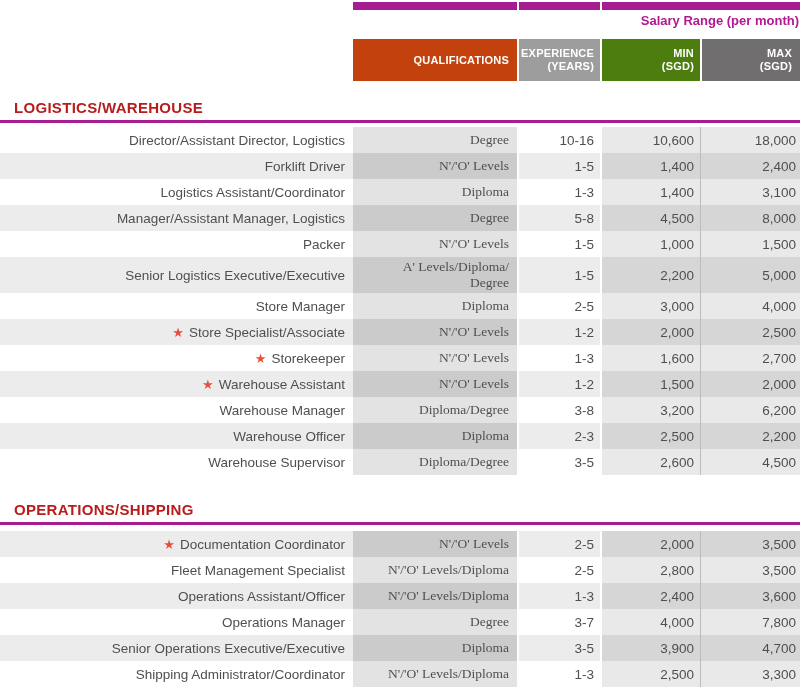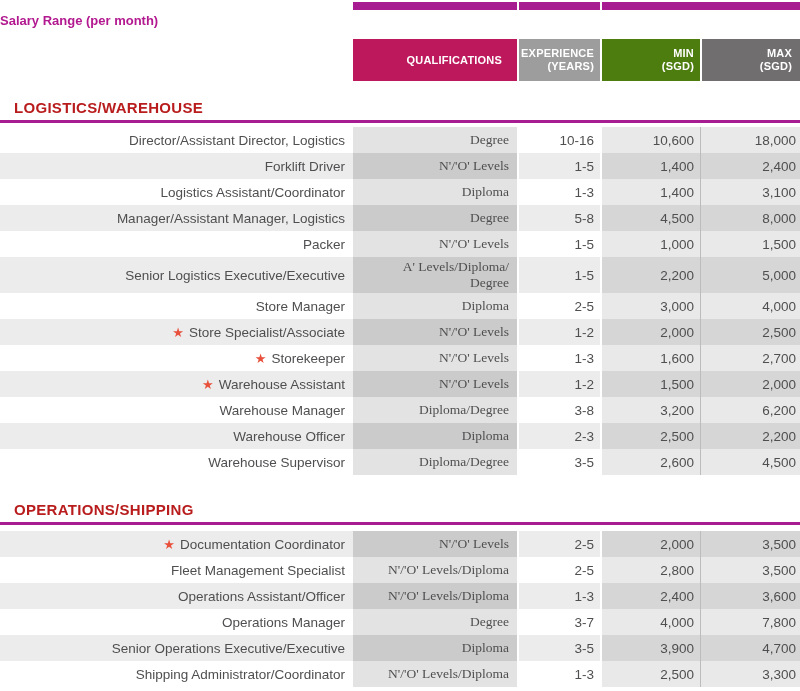--- a/index.html
+++ b/index.html
@@ -10,33 +10,33 @@
   
   .topbar { display:flex; margin-top:2px; height:8px; }
   .tb-spacer { width:353px; flex:none; }
   .tb-seg { background:#a81c92; flex:none; }
   .tb-qual { width:164px; }
   .tb-exp { width:81px; }
   .tb-salary { width:198px; }
   .colgap { width:2px; background:#fff; flex:none; }
 
   .salary-label {
-    margin-top:3px; text-align:left; padding-right:1px;
+    margin-top:3px; text-align:right; padding-right:1px;
     font-weight:bold; font-size:13px; line-height:16px; color:#b2188f;
   }
 
   
   .col-headers { display:flex; margin-top:10px; height:42px; }
   .ch {
     box-sizing:border-box; flex:none; display:flex; align-items:center; justify-content:flex-end;
     color:#ffffff; font-weight:bold; font-size:11px; line-height:13px;
     text-align:right; white-space:pre-line; letter-spacing:0.2px;
   }
   .ch-spacer { width:353px; flex:none; }
-  .ch-qual { width:164px; background:#be185d; padding-right:15px; }
+  .ch-qual { width:164px; background:#c2410c; padding-right:8px; }
   .ch-exp  { width:81px;  background:#9d9d9d; padding-right:6px; }
   .ch-min  { width:98px;  background:#4d7c0f; padding-right:6px; }
   .ch-max  { width:100px; background:#716e6f; padding-right:8px; border-left:2px solid #fff; }
 
   
   .section-title {
     margin-top:18px; padding-left:14px; font-size:15px; font-weight:bold;
     letter-spacing:0.3px; color:#b91c1c; line-height:17px;
   }
   .section-title.second { margin-top:26px; }

